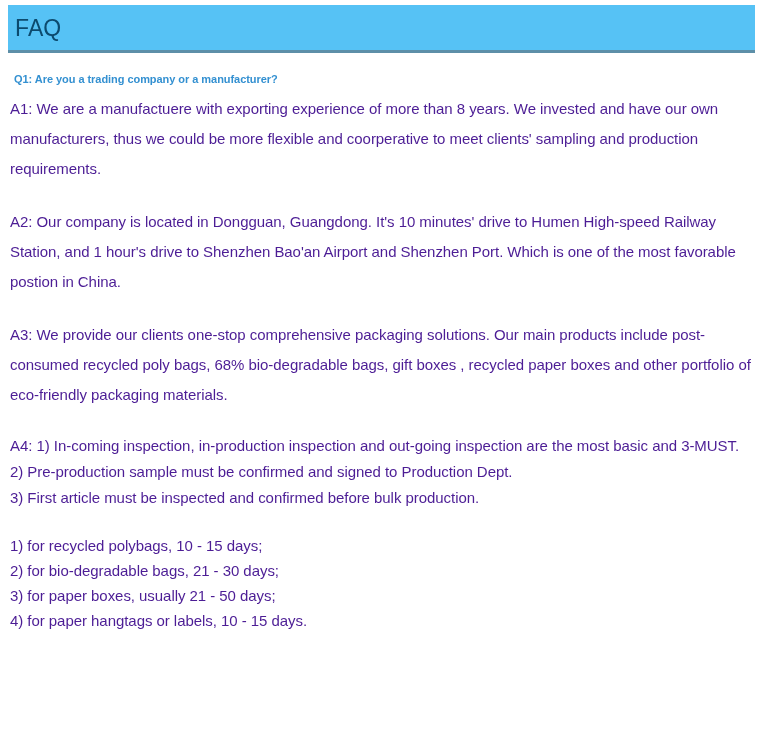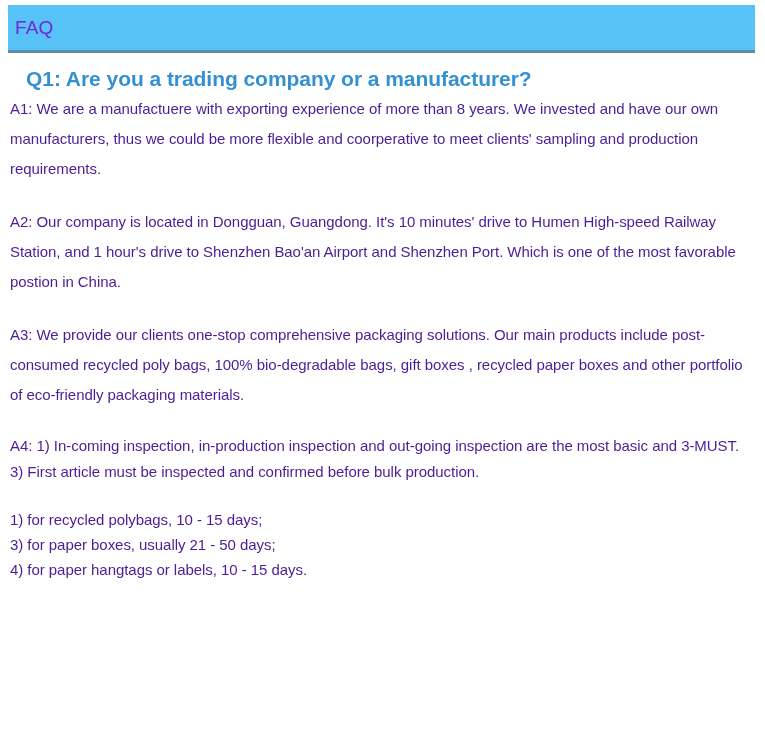--- a/index.html
+++ b/index.html
@@ -31,23 +31,23 @@
     top: 5px;
     width: 747px;
     height: 48px;
     background: #56c2f5;
     border-bottom: 3px solid #5d8fa8;
     box-sizing: border-box;
     display: flex;
     align-items: center;
   }
   .faq-banner-title {
-    font-size: 19px;
+    font-size: 23px;
     line-height: 20px;
-    color: #6d28d9;
+    color: #0c4a6e;
     padding-left: 7px;
     font-weight: 400;
     letter-spacing: 0.1px;
     white-space: nowrap;
   }
 
   
   .content {
     position: absolute;
     left: 10px;
@@ -56,25 +56,25 @@
   }
 
   .qa-block {
     margin: 0 0 23px 0;
   }
   .qa-block:last-child {
     margin-bottom: 0;
   }
 
   .qa-question {
-    font-size: 21px;
+    font-size: 11px;
     font-weight: bold;
     color: #3390d1;
     line-height: 22px;
-    margin: 0 0 4px 16px;
+    margin: 0 0 4px 4px;
     letter-spacing: -0.05px;
   }
 
   .qa-answer {
     font-size: 15px;
     color: #4c1d95;
     line-height: 30px;
     margin: 0;
     text-align: left;
     letter-spacing: -0.05px;
@@ -109,32 +109,34 @@
     <div class="qa-block q1">
       <p class="qa-question">Q1: Are you a trading company or a manufacturer?</p>
       <p class="qa-answer">A1: We are a manufactuere with exporting experience of more than 8 years. We invested and have our own manufacturers, thus we could be more flexible and coorperative to meet clients' sampling and production requirements.</p>
     </div>
 
     <div class="qa-block q2">
       <p class="qa-answer">A2: Our company is located in Dongguan, Guangdong. It's 10 minutes' drive to Humen High-speed Railway Station, and 1 hour's drive to Shenzhen Bao'an Airport and Shenzhen Port. Which is one of the most favorable postion in China.</p>
     </div>
 
     <div class="qa-block q3">
-      <p class="qa-answer">A3: We provide our clients one-stop comprehensive packaging solutions. Our main products include post-consumed recycled poly bags, 100% bio-degradable bags, gift boxes , recycled paper boxes and other portfolio of eco-friendly packaging materials.</p>
+      <p class="qa-answer">A3: We provide our clients one-stop comprehensive packaging solutions. Our main products include post-consumed recycled poly bags, 68% bio-degradable bags, gift boxes , recycled paper boxes and other portfolio of eco-friendly packaging materials.</p>
     </div>
 
     <div class="qa-block q4">
       <p class="qa-answer lines">
         <span class="ln">A4: 1) In-coming inspection, in-production inspection and out-going inspection are the most basic and 3-MUST.</span>
+        <span class="ln">2) Pre-production sample must be confirmed and signed to Production Dept.</span>
         <span class="ln">3) First article must be inspected and confirmed before bulk production.</span>
       </p>
     </div>
 
     <div class="qa-block q5">
       <p class="qa-answer lines-tight">
         <span class="ln">1) for recycled polybags, 10 - 15 days;</span>
+        <span class="ln">2) for bio-degradable bags, 21 - 30 days;</span>
         <span class="ln">3) for paper boxes, usually 21 - 50 days;</span>
         <span class="ln">4) for paper hangtags or labels, 10 - 15 days.</span>
       </p>
     </div>
 
   </div>
 </div>
 
 </body></html>

